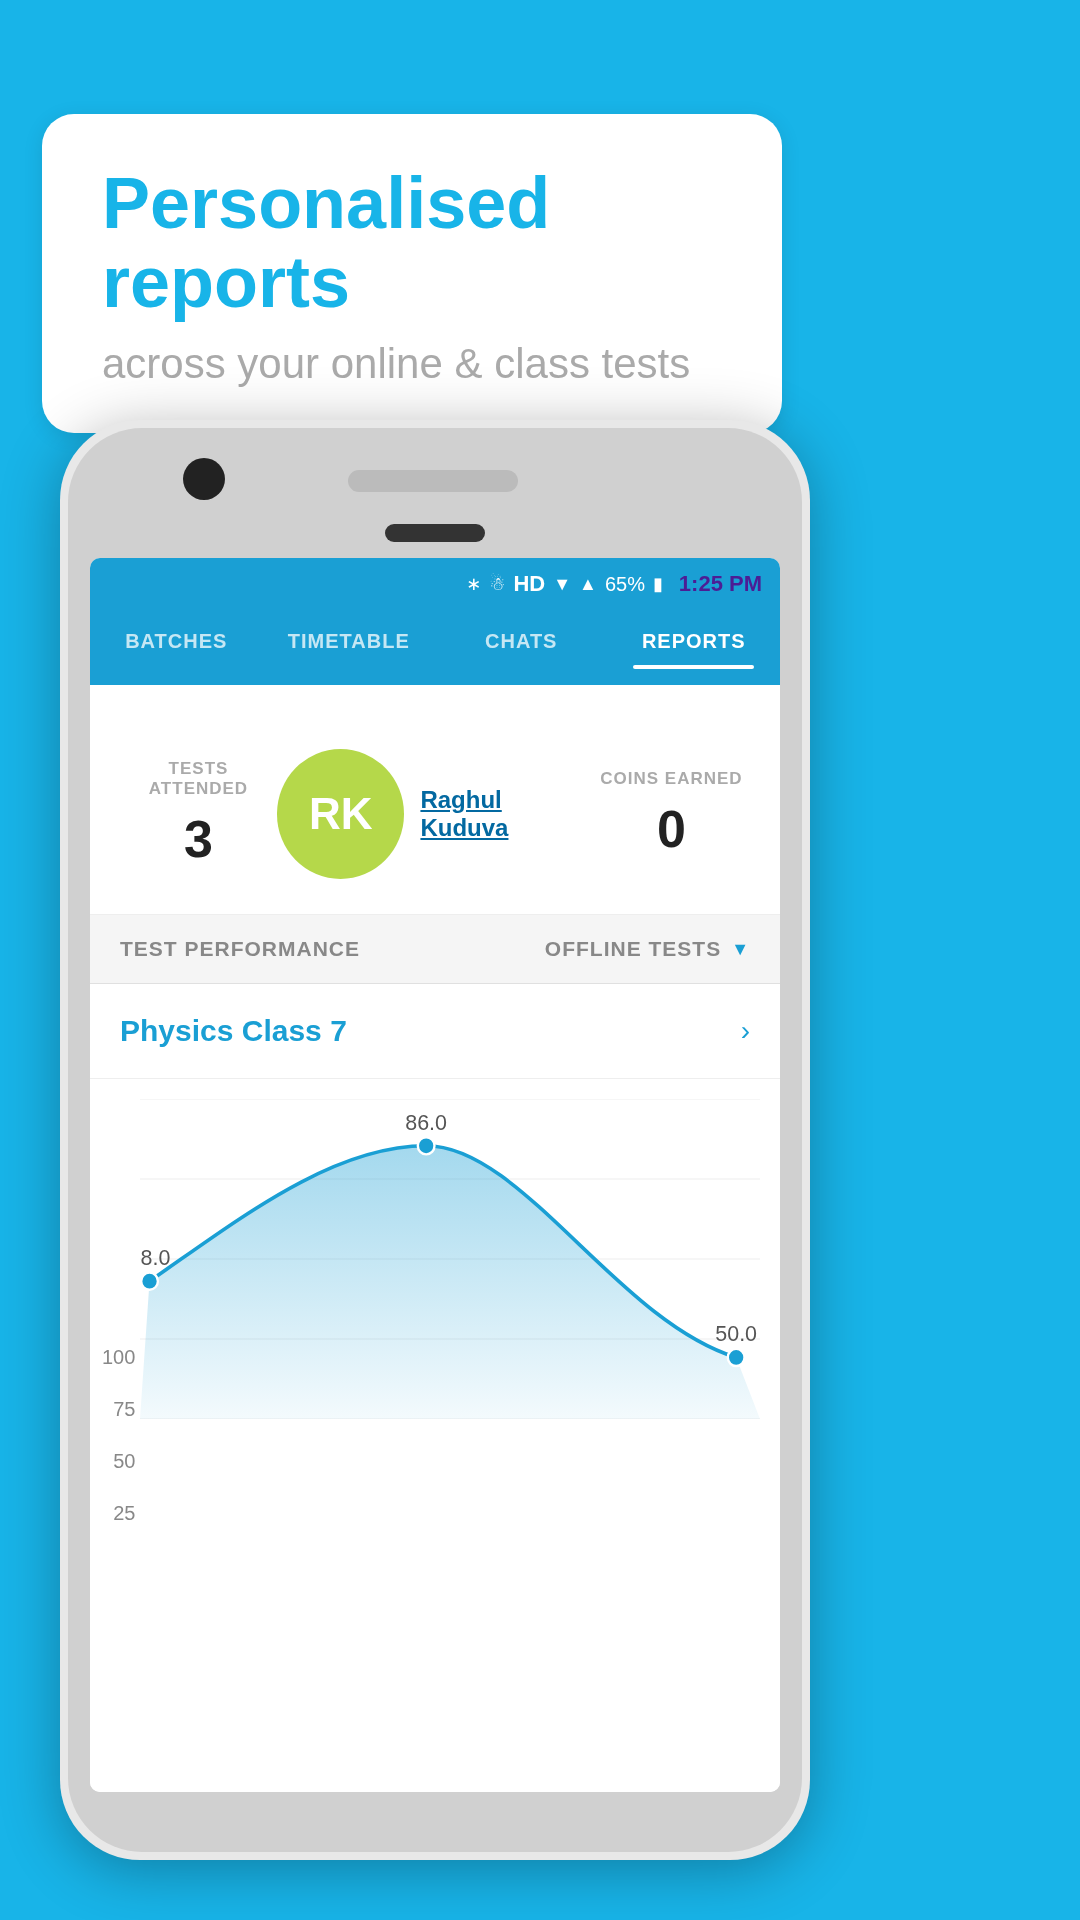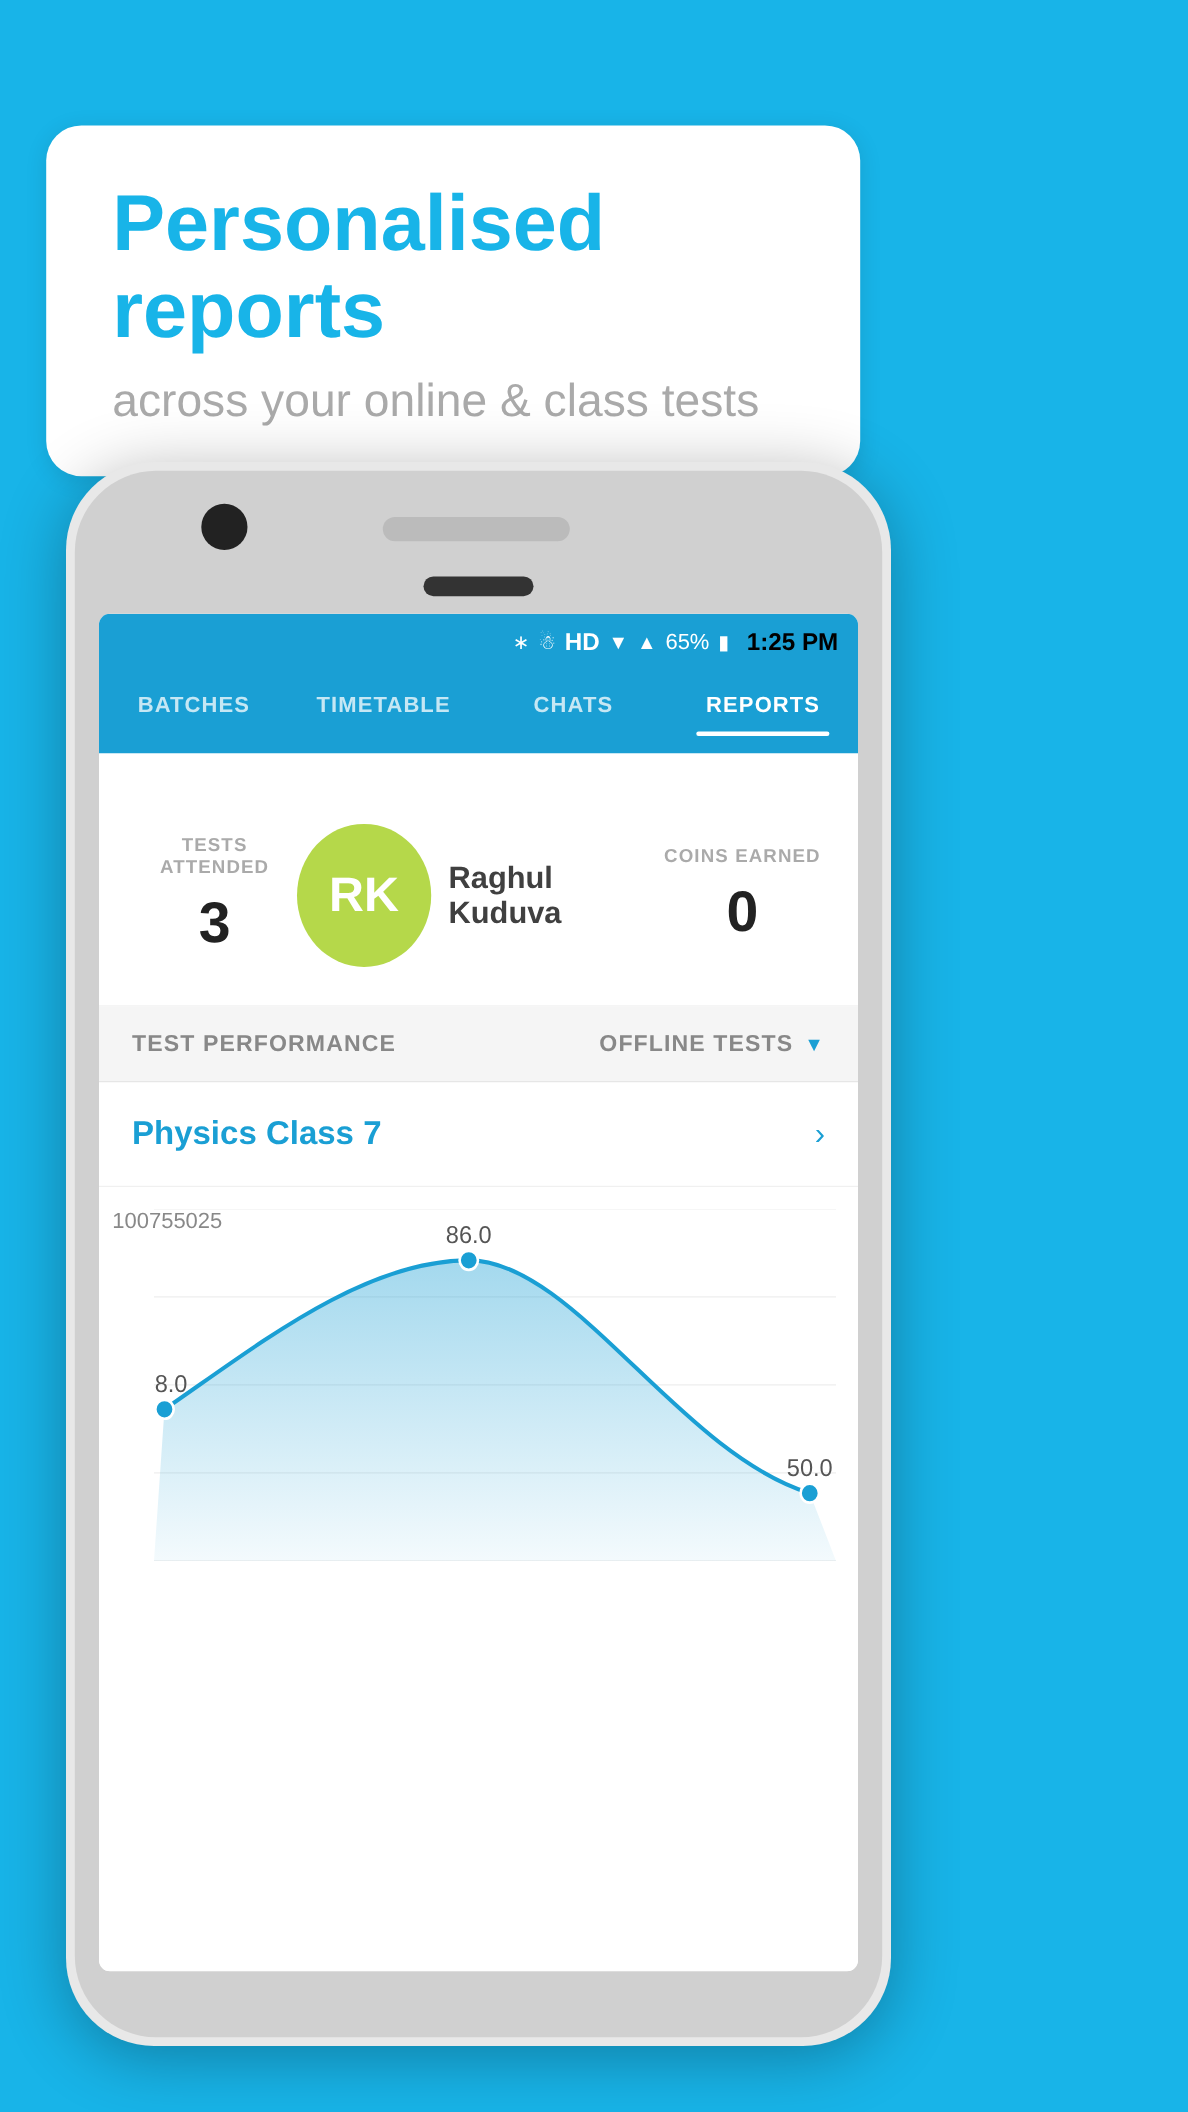--- a/index.html
+++ b/index.html
@@ -135,21 +135,21 @@
     }
     .status-icons {
       display: flex;
       align-items: center;
       gap: 8px;
       font-size: 18px;
       color: white;
     }
     .status-time {
       font-size: 22px;
-      color: #000000;
+      color: #4c1d95;
       font-weight: 600;
       margin-left: 8px;
     }
     .status-battery {
       font-size: 20px;
       color: white;
     }
 
     
     .tab-bar {
@@ -223,23 +223,24 @@
       background: #b5d84a;
       border-radius: 50%;
       display: flex;
       align-items: center;
       justify-content: center;
       font-size: 44px;
       font-weight: 700;
       color: white;
     }
     .avatar-name {
-      font-size: 28px;
+      font-size: 24px;
       font-weight: 600;
-      color: #404040;
+      color: #0369a1;
+      text-decoration: underline;
     }
 
     
     .perf-section {
       background: #f5f5f5;
       padding: 22px 30px;
       display: flex;
       align-items: center;
       justify-content: space-between;
       border-bottom: 1px solid #e0e0e0;
@@ -300,22 +301,23 @@
       position: relative;
       width: 100%;
       height: 100%;
     }
     .y-axis-labels {
       position: absolute;
       left: -38px;
       top: 0;
       height: calc(100% - 20px);
       display: flex;
-      flex-direction: row;
+      flex-direction: column;
       justify-content: center;
+      gap: 29px;
     }
     .y-label {
       font-size: 20px;
       color: #888;
       text-align: right;
     }
     svg.line-chart {
       width: 100%;
       height: 320px;
     }

